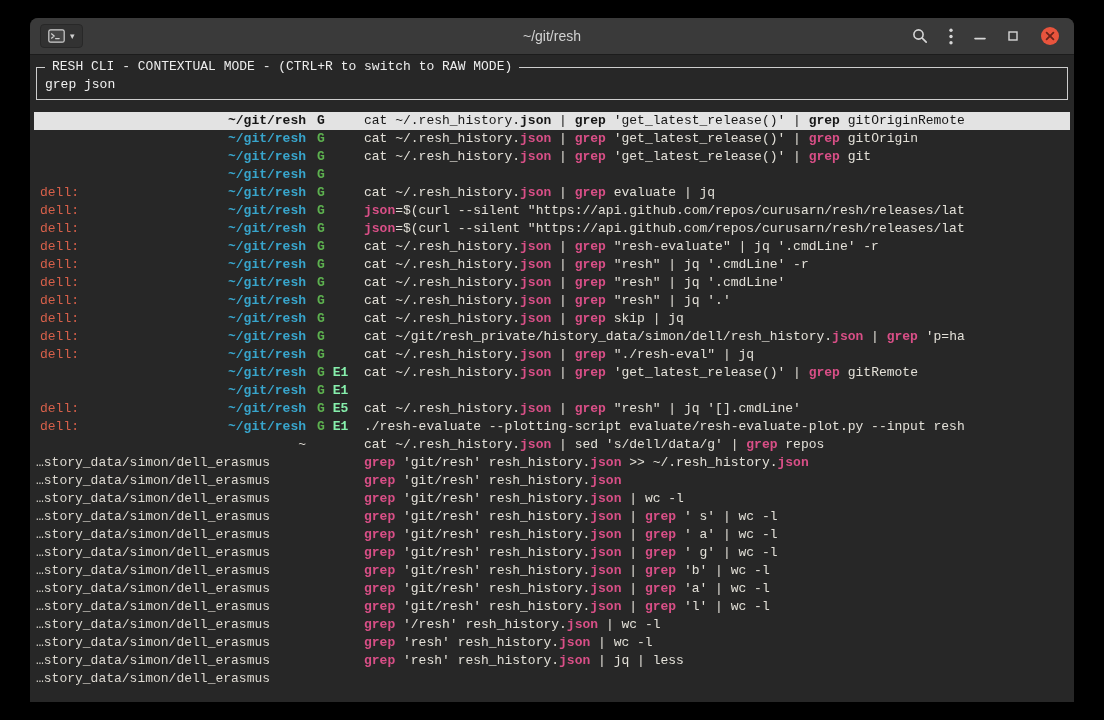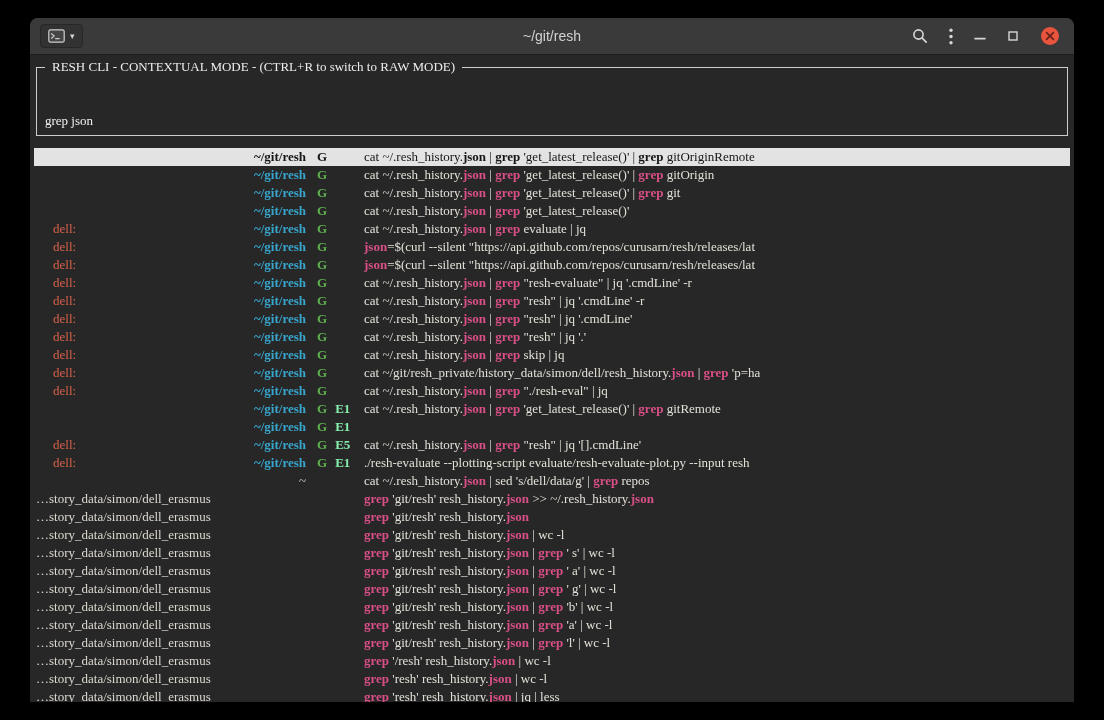--- a/index.html
+++ b/index.html
@@ -26,41 +26,41 @@
     background: #323232; border: 1px solid #282828; border-radius: 4px;
     padding: 4px 7px; cursor: pointer;
   }
   .caret { color: #cfcfcf; font-size: 9px; line-height: 1; }
   .tb-title { flex: 1; text-align: center; color: #d2d2d2; font-size: 14px; }
   .tb-right { position: absolute; right: 14px; display: flex; align-items: center; gap: 21px; }
   .tb-icon { display: flex; align-items: center; cursor: pointer; }
   
   .terminal {
     flex: 1; padding: 5px 4px 6px; overflow: hidden;
-    font-family: Liberation Serif, serif;
+    font-family: Liberation Mono, monospace;
     font-size: 13px; line-height: 18px; color: #e3e0d8;
   }
   .querybox {
     position: relative; border: 1px solid #cdcdcd;
     margin: 7px 2px 12px 2px; padding: 8px 8px 5px 8px;
   }
   .boxlabel {
     position: absolute; top: -10px; left: 8px;
     background: #272727; padding: 0 7px;
     color: #ededed; font-size: 13px; white-space: pre;
   }
-  .query { color: #f2f2f2; white-space: pre; margin-top: 36px; }
+  .query { color: #f2f2f2; white-space: pre; }
   
   .rows { }
   .row {
     display: flex; height: 18px; line-height: 18px;
     padding: 0 2px; white-space: pre; overflow: hidden; cursor: pointer;
   }
   .loc { flex: 0 0 270px; position: relative; overflow: hidden; }
-  .host { position: absolute; left: 17px; color: #d7604a; }
+  .host { position: absolute; left: 4px; color: #d7604a; }
   .dir { position: absolute; right: 0; }
   .dir.left { left: 0; right: auto; }
   .dir.cwd { color: #38a5cc; font-weight: bold; }
   .dir.plain { color: #ddd9d1; }
   .flags { flex: 0 0 58px; padding-left: 11px; display: flex; gap: 8px; font-weight: bold; }
   .flag.ok { color: #5db14f; }
   .flag.err { color: #86efac; }
   .cmd { flex: 1; overflow: hidden; }
   .match { color: #d94f87; font-weight: bold; }
   .row.selected { background: #e3e3e3; }
@@ -124,21 +124,21 @@
 
     <div class="terminal">
       <div class="querybox">
         <span class="boxlabel">RESH CLI - CONTEXTUAL MODE - (CTRL+R to switch to RAW MODE)</span>
         <div class="query">grep json</div>
       </div>
       <div class="rows">
           <div class="row selected"><span class="loc"><span class="host"></span><span class="dir cwd">~/git/resh</span></span><span class="flags"><span class="flag ok">G</span></span><span class="cmd"><span class="pl">cat ~/.resh_history.</span><span class="match">json</span><span class="pl"> | </span><span class="match">grep</span><span class="pl"> 'get_latest_release()' | </span><span class="match">grep</span><span class="pl"> gitOriginRemote</span></span></div>
           <div class="row"><span class="loc"><span class="host"></span><span class="dir cwd">~/git/resh</span></span><span class="flags"><span class="flag ok">G</span></span><span class="cmd"><span class="pl">cat ~/.resh_history.</span><span class="match">json</span><span class="pl"> | </span><span class="match">grep</span><span class="pl"> 'get_latest_release()' | </span><span class="match">grep</span><span class="pl"> gitOrigin</span></span></div>
           <div class="row"><span class="loc"><span class="host"></span><span class="dir cwd">~/git/resh</span></span><span class="flags"><span class="flag ok">G</span></span><span class="cmd"><span class="pl">cat ~/.resh_history.</span><span class="match">json</span><span class="pl"> | </span><span class="match">grep</span><span class="pl"> 'get_latest_release()' | </span><span class="match">grep</span><span class="pl"> git</span></span></div>
-          <div class="row"><span class="loc"><span class="host"></span><span class="dir cwd">~/git/resh</span></span><span class="flags"><span class="flag ok">G</span></span><span class="cmd"><span class="pl">cat ~/.resh_history.</span><span class="match">json</span><span class="pl"> | </span><span class="match">grep</span><span class="pl"> 'get_latest_release()'</span></span></div>
+          <div class="row"><span class="loc"><span class="host"></span><span class="dir cwd">~/git/resh</span></span><span class="flags"><span class="flag ok">G</span></span></div>
           <div class="row"><span class="loc"><span class="host">dell:</span><span class="dir cwd">~/git/resh</span></span><span class="flags"><span class="flag ok">G</span></span><span class="cmd"><span class="pl">cat ~/.resh_history.</span><span class="match">json</span><span class="pl"> | </span><span class="match">grep</span><span class="pl"> evaluate | jq</span></span></div>
           <div class="row"><span class="loc"><span class="host">dell:</span><span class="dir cwd">~/git/resh</span></span><span class="flags"><span class="flag ok">G</span></span><span class="cmd"><span class="match">json</span><span class="pl">=$(curl --silent "https://api.github.com/repos/curusarn/resh/releases/lat</span></span></div>
           <div class="row"><span class="loc"><span class="host">dell:</span><span class="dir cwd">~/git/resh</span></span><span class="flags"><span class="flag ok">G</span></span><span class="cmd"><span class="match">json</span><span class="pl">=$(curl --silent "https://api.github.com/repos/curusarn/resh/releases/lat</span></span></div>
           <div class="row"><span class="loc"><span class="host">dell:</span><span class="dir cwd">~/git/resh</span></span><span class="flags"><span class="flag ok">G</span></span><span class="cmd"><span class="pl">cat ~/.resh_history.</span><span class="match">json</span><span class="pl"> | </span><span class="match">grep</span><span class="pl"> "resh-evaluate" | jq '.cmdLine' -r</span></span></div>
           <div class="row"><span class="loc"><span class="host">dell:</span><span class="dir cwd">~/git/resh</span></span><span class="flags"><span class="flag ok">G</span></span><span class="cmd"><span class="pl">cat ~/.resh_history.</span><span class="match">json</span><span class="pl"> | </span><span class="match">grep</span><span class="pl"> "resh" | jq '.cmdLine' -r</span></span></div>
           <div class="row"><span class="loc"><span class="host">dell:</span><span class="dir cwd">~/git/resh</span></span><span class="flags"><span class="flag ok">G</span></span><span class="cmd"><span class="pl">cat ~/.resh_history.</span><span class="match">json</span><span class="pl"> | </span><span class="match">grep</span><span class="pl"> "resh" | jq '.cmdLine'</span></span></div>
           <div class="row"><span class="loc"><span class="host">dell:</span><span class="dir cwd">~/git/resh</span></span><span class="flags"><span class="flag ok">G</span></span><span class="cmd"><span class="pl">cat ~/.resh_history.</span><span class="match">json</span><span class="pl"> | </span><span class="match">grep</span><span class="pl"> "resh" | jq '.'</span></span></div>
           <div class="row"><span class="loc"><span class="host">dell:</span><span class="dir cwd">~/git/resh</span></span><span class="flags"><span class="flag ok">G</span></span><span class="cmd"><span class="pl">cat ~/.resh_history.</span><span class="match">json</span><span class="pl"> | </span><span class="match">grep</span><span class="pl"> skip | jq</span></span></div>
           <div class="row"><span class="loc"><span class="host">dell:</span><span class="dir cwd">~/git/resh</span></span><span class="flags"><span class="flag ok">G</span></span><span class="cmd"><span class="pl">cat ~/git/resh_private/history_data/simon/dell/resh_history.</span><span class="match">json</span><span class="pl"> | </span><span class="match">grep</span><span class="pl"> 'p=ha</span></span></div>
           <div class="row"><span class="loc"><span class="host">dell:</span><span class="dir cwd">~/git/resh</span></span><span class="flags"><span class="flag ok">G</span></span><span class="cmd"><span class="pl">cat ~/.resh_history.</span><span class="match">json</span><span class="pl"> | </span><span class="match">grep</span><span class="pl"> "./resh-eval" | jq</span></span></div>

